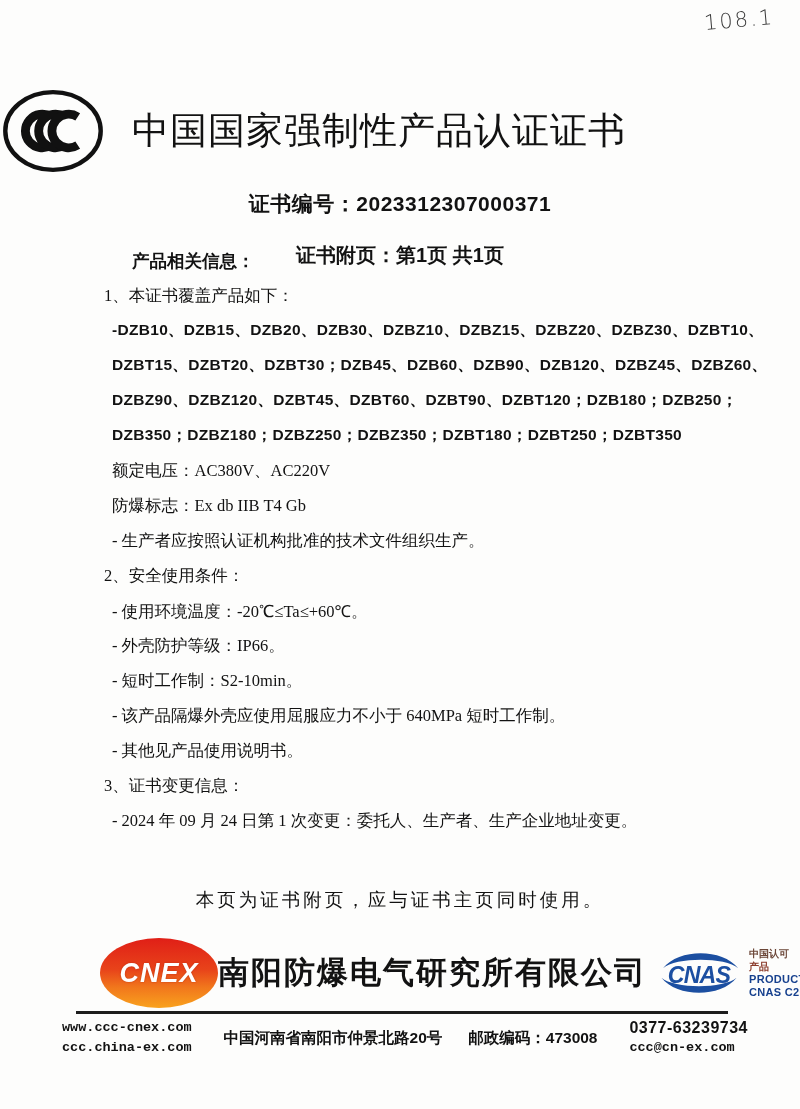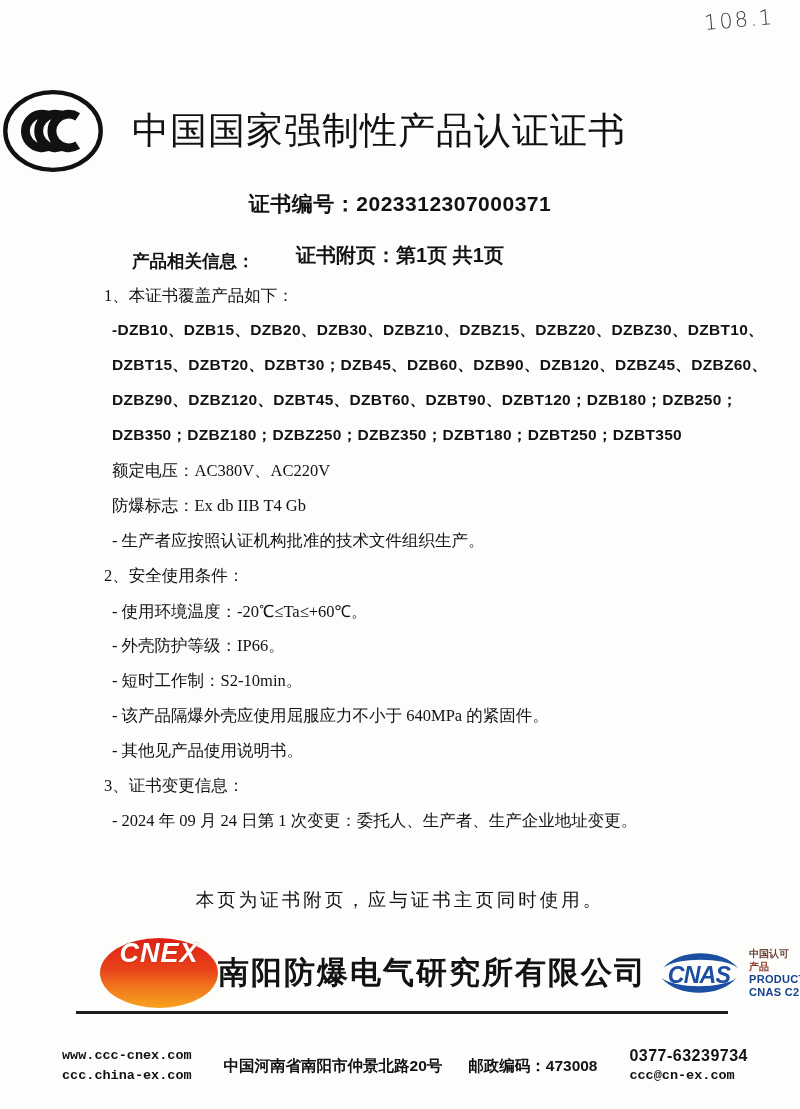--- a/index.html
+++ b/index.html
@@ -70,21 +70,21 @@
 
   
   .logo-row {
     position:absolute; top:932px; left:0; right:0; height:82px;
     display:flex; align-items:center; justify-content:space-between;
     padding:0 38px 0 100px;
   }
   .cnex-logo {
     width:118px; height:70px; border-radius:50%;
     background:linear-gradient(180deg,#e01f17 0%,#e8431a 45%,#f1761c 70%,#f9a21e 100%);
-    display:flex; align-items:flex-start; justify-content:center;
+    display:flex; align-items:center; justify-content:center;
     flex:0 0 auto;
   }
   .cnex-text {
     color:#ffffff; font-weight:bold; font-style:italic;
     font-size:27px; letter-spacing:1px;
     text-shadow:0 0 2px rgba(160,30,10,.6);
     font-family:"Liberation Sans", sans-serif;
   }
   .company {
     font-size:31px; font-weight:600; letter-spacing:2px;
@@ -99,21 +99,20 @@
 
   
   .rule {
     position:absolute; top:1011px; left:76px; width:652px; height:3px;
     background:#1d1d1d;
   }
   .contact-row {
     position:absolute; top:1018px; left:0; right:0;
     display:flex; justify-content:space-between; align-items:center;
     padding:0 52px 0 62px;
-    margin-top:28px;
   }
   .contact-web, .contact-right {
     font-family:"Liberation Mono", monospace;
     font-size:13.5px; font-weight:bold; line-height:20px;
     white-space:nowrap;
   }
   .contact-right { text-align:left; }
   .contact-right .phone {
     font-family:"Liberation Sans", sans-serif;
     font-size:16px; letter-spacing:0.5px;
@@ -154,21 +153,21 @@
     <div class="line ind2 codes">DZBT15、DZBT20、DZBT30；DZB45、DZB60、DZB90、DZB120、DZBZ45、DZBZ60、</div>
     <div class="line ind2 codes">DZBZ90、DZBZ120、DZBT45、DZBT60、DZBT90、DZBT120；DZB180；DZB250；</div>
     <div class="line ind2 codes">DZB350；DZBZ180；DZBZ250；DZBZ350；DZBT180；DZBT250；DZBT350</div>
     <div class="line ind2">额定电压：AC380V、AC220V</div>
     <div class="line ind2">防爆标志：Ex db IIB T4 Gb</div>
     <div class="line ind2">- 生产者应按照认证机构批准的技术文件组织生产。</div>
     <div class="line ind1">2、安全使用条件：</div>
     <div class="line ind2">- 使用环境温度：-20℃≤Ta≤+60℃。</div>
     <div class="line ind2">- 外壳防护等级：IP66。</div>
     <div class="line ind2">- 短时工作制：S2-10min。</div>
-    <div class="line ind2">- 该产品隔爆外壳应使用屈服应力不小于 640MPa 的紧固件。</div>
+    <div class="line ind2">- 该产品隔爆外壳应使用屈服应力不小于 640MPa 短时工作制。</div>
     <div class="line ind2">- 其他见产品使用说明书。</div>
     <div class="line ind1">3、证书变更信息：</div>
     <div class="line ind2">- 2024 年 09 月 24 日第 1 次变更：委托人、生产者、生产企业地址变更。</div>
   </div>
 
   <div class="note">本页为证书附页，应与证书主页同时使用。</div>
 
   <div class="logo-row">
     <div class="cnex-logo">
       <span class="cnex-text">CNEX</span>

